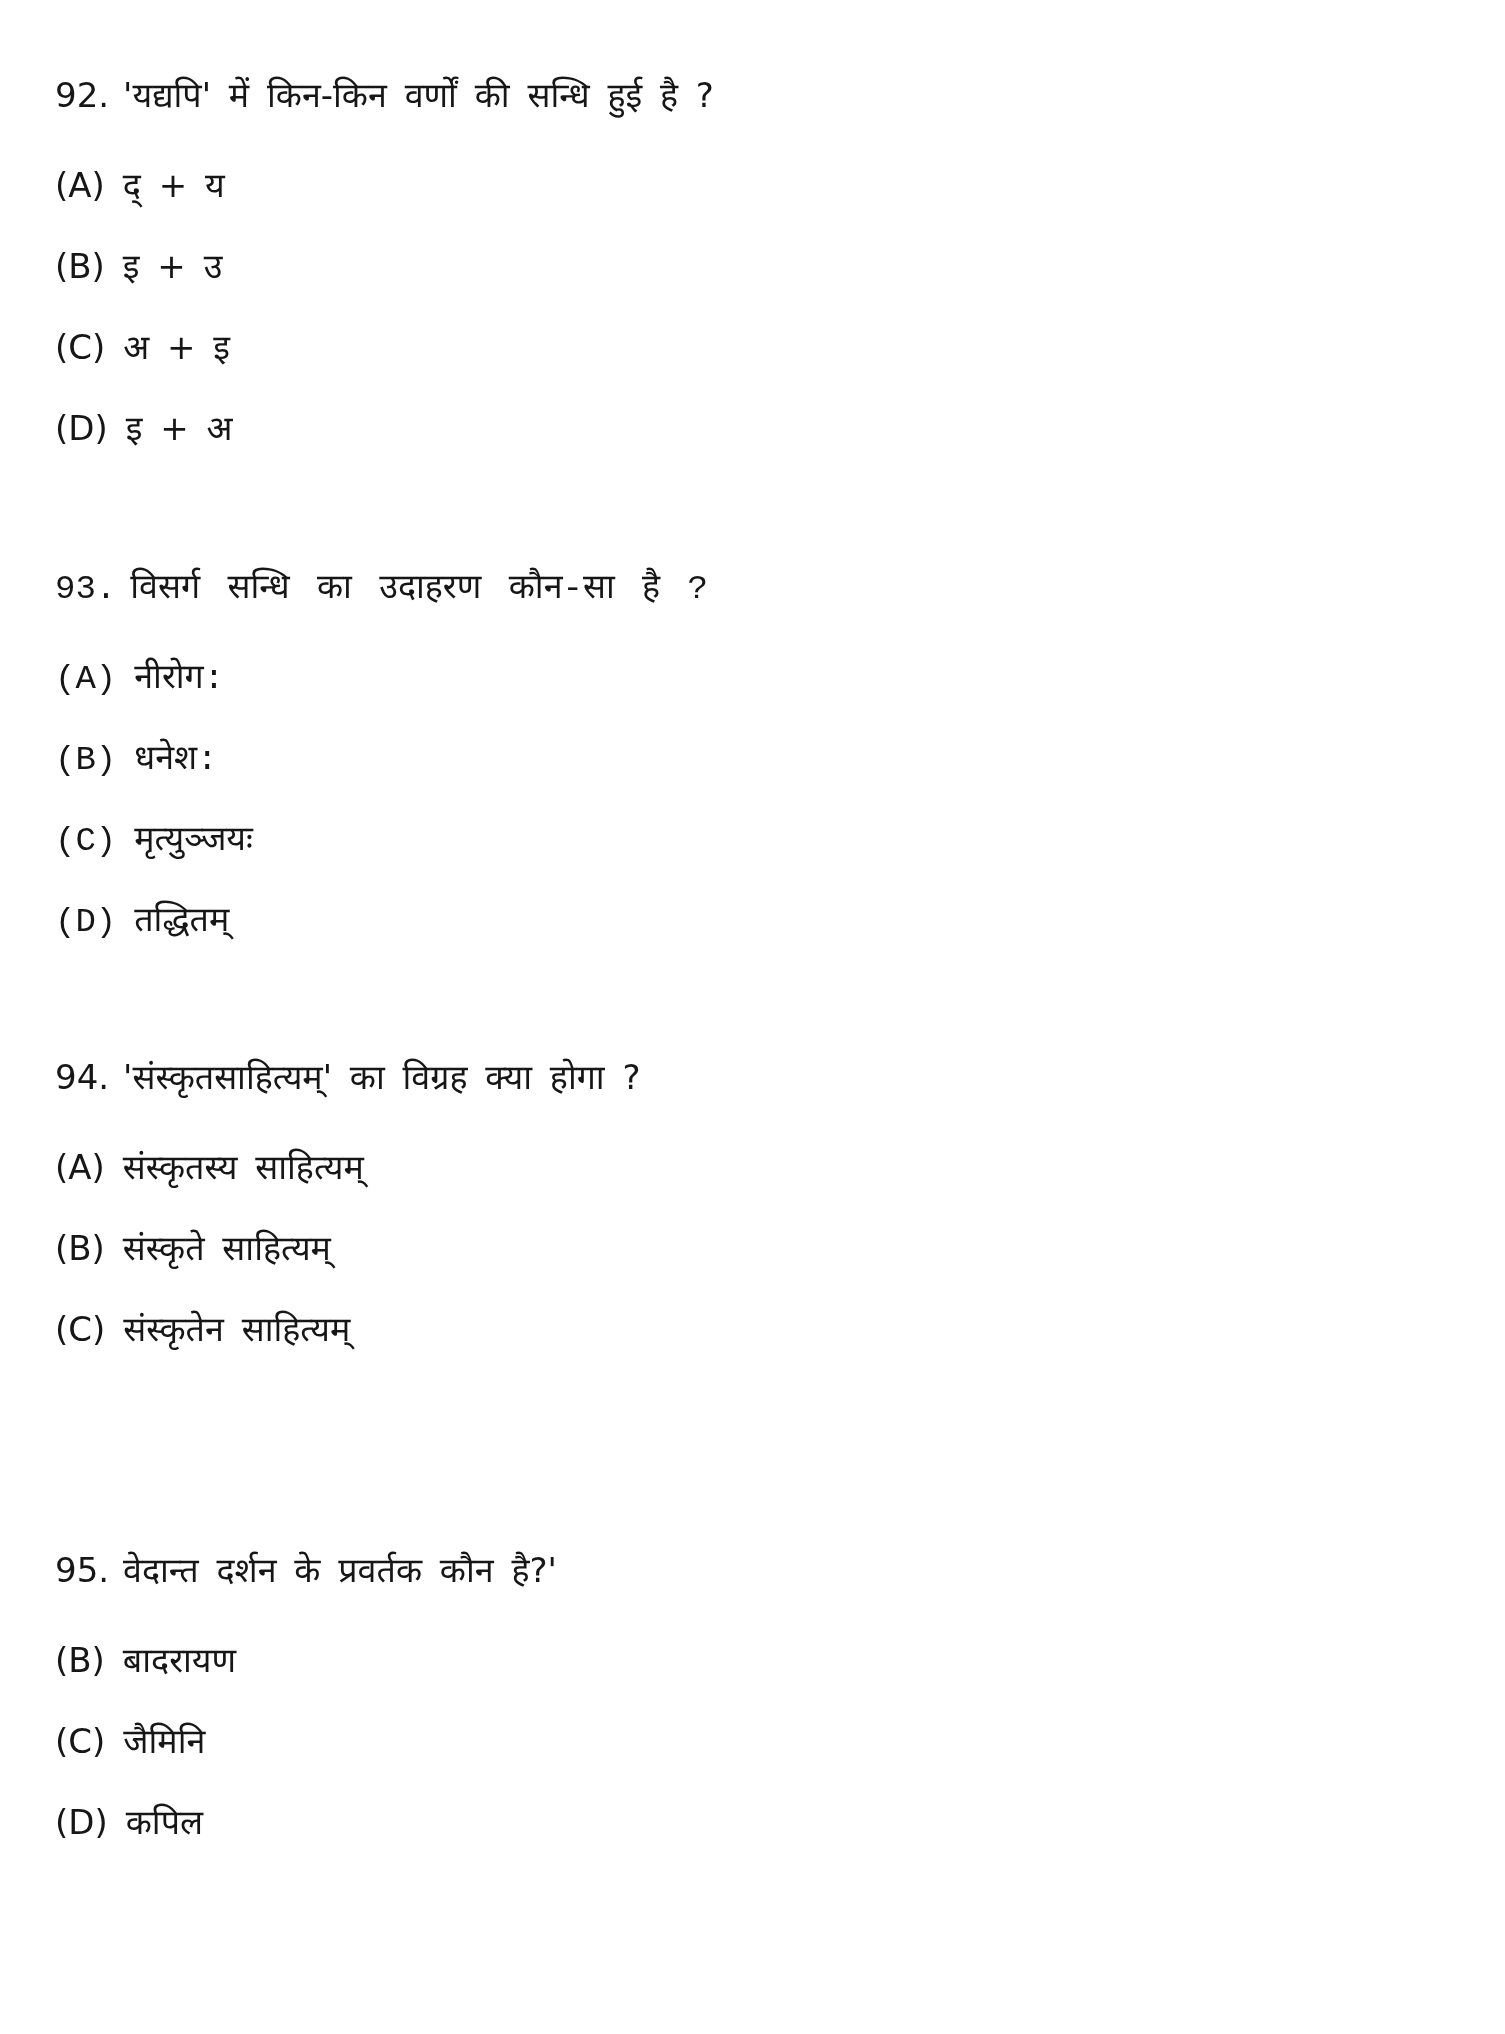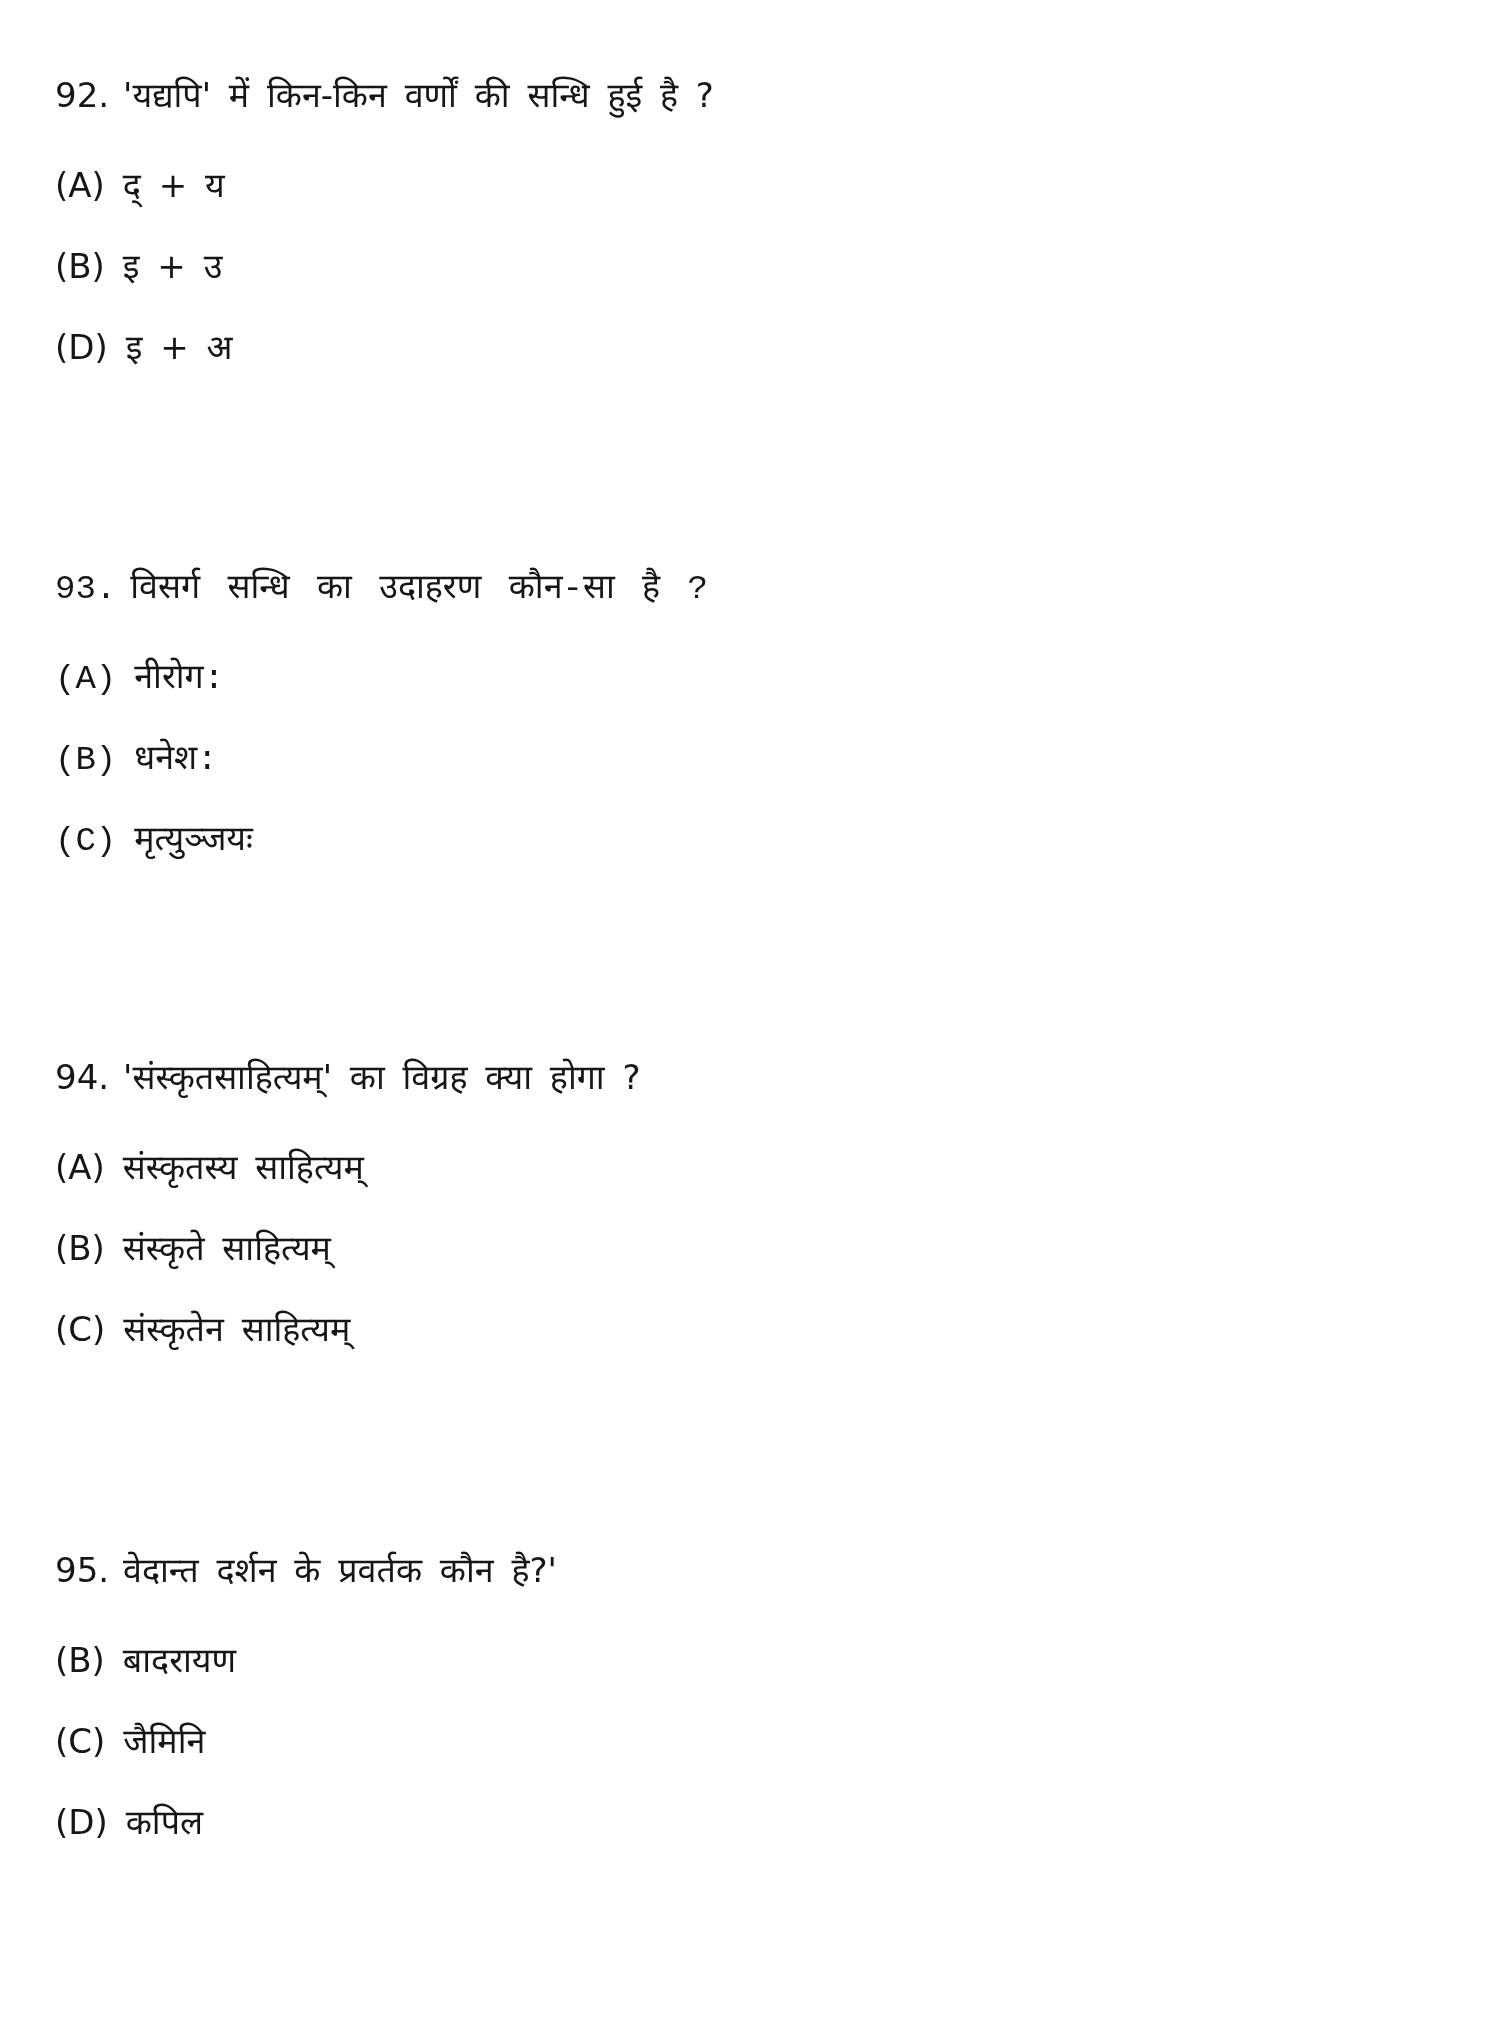--- a/index.html
+++ b/index.html
@@ -57,36 +57,42 @@
     <div class="row q-row">
       <span class="qnum">92.</span><span class="qtext">'यद्यपि' में किन-किन वर्णों की सन्धि हुई है ?</span>
     </div>
     <div class="row opt-row">
       <span class="olabel">(A)</span><span class="otext">द् + य</span>
     </div>
     <div class="row opt-row">
       <span class="olabel">(B)</span><span class="otext">इ + उ</span>
     </div>
     <div class="row opt-row">
+      <span class="olabel">(C)</span><span class="otext">अ + इ</span>
+    </div>
+    <div class="row opt-row">
       <span class="olabel">(D)</span><span class="otext">इ + अ</span>
     </div>
   </section>
 
   <section class="qblock qblock-93">
     <div class="row q-row">
       <span class="qnum">93.</span><span class="qtext">विसर्ग सन्धि का उदाहरण कौन-सा है ?</span>
     </div>
     <div class="row opt-row">
       <span class="olabel">(A)</span><span class="otext">नीरोग:</span>
     </div>
     <div class="row opt-row">
       <span class="olabel">(B)</span><span class="otext">धनेश:</span>
     </div>
     <div class="row opt-row">
       <span class="olabel">(C)</span><span class="otext">मृत्युञ्जयः</span>
+    </div>
+    <div class="row opt-row">
+      <span class="olabel">(D)</span><span class="otext">तद्धितम्</span>
     </div>
   </section>
 
   <section class="qblock qblock-94">
     <div class="row q-row">
       <span class="qnum">94.</span><span class="qtext">'संस्कृतसाहित्यम्' का विग्रह क्या होगा ?</span>
     </div>
     <div class="row opt-row">
       <span class="olabel">(A)</span><span class="otext">संस्कृतस्य साहित्यम्</span>
     </div>

